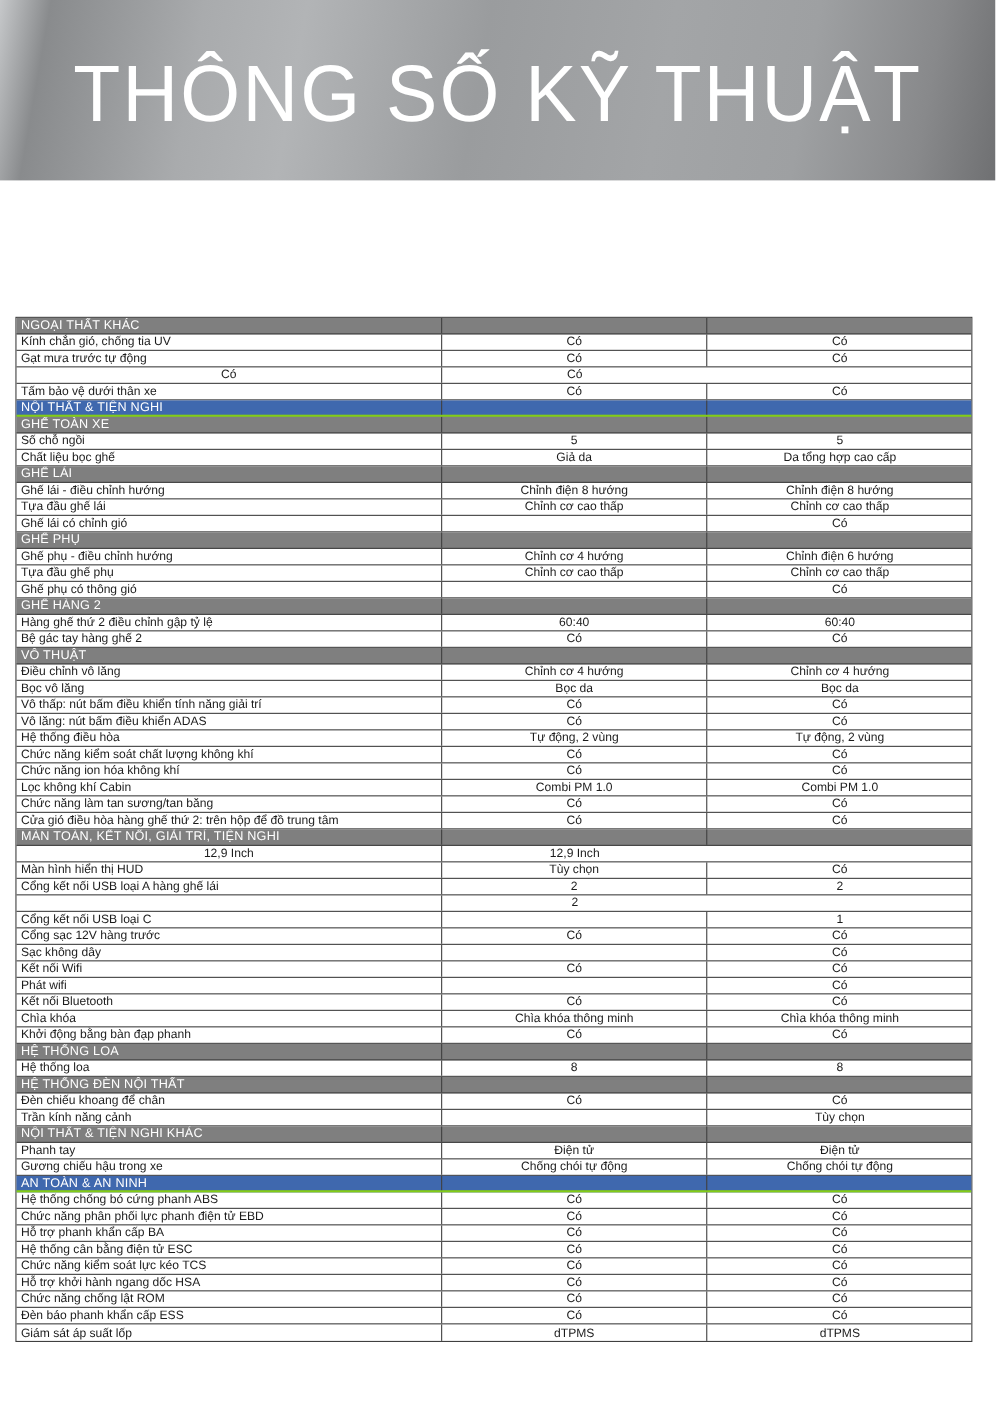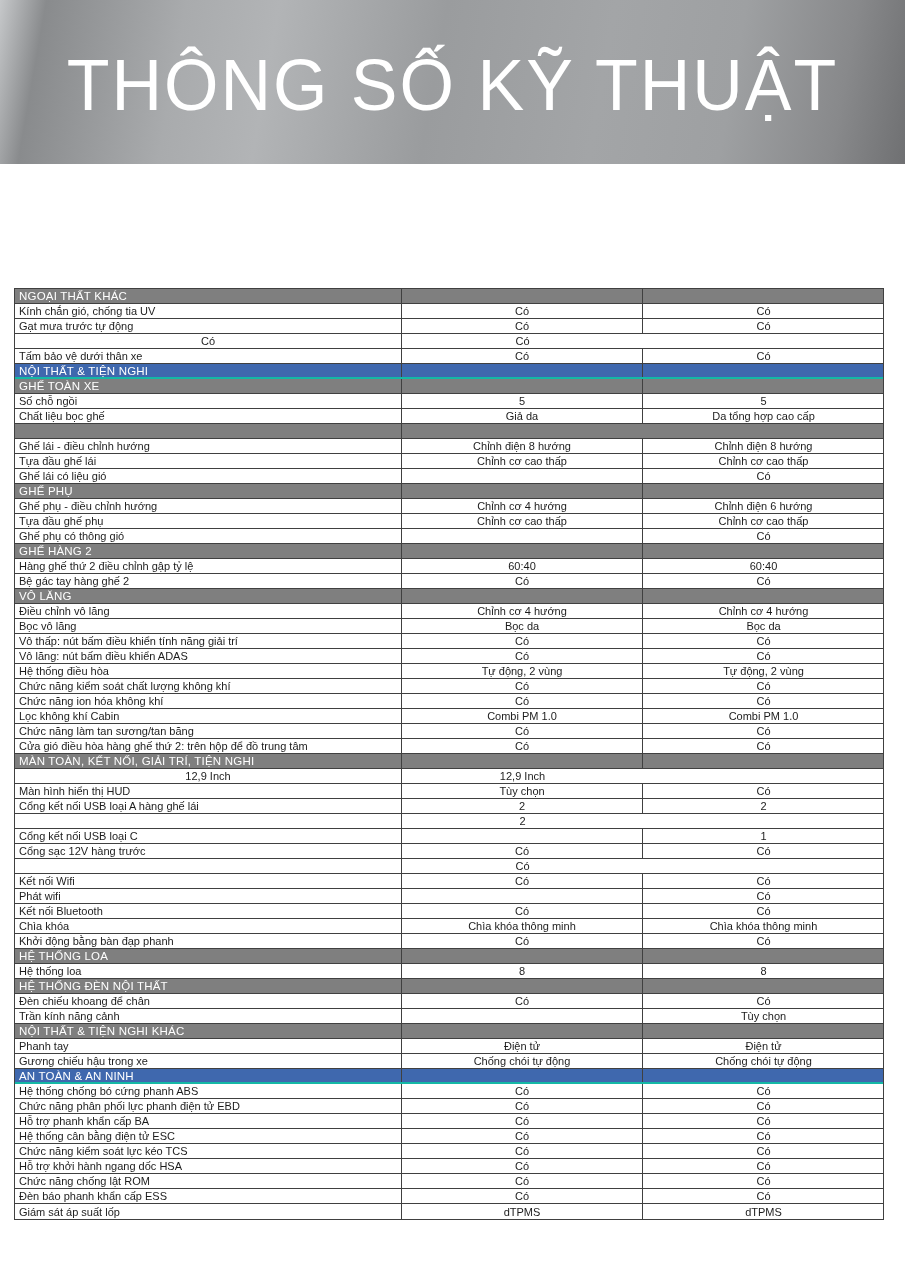--- a/index.html
+++ b/index.html
@@ -33,21 +33,21 @@
   }
   .row:last-child{border-bottom:none;}
   .cell{height:100%;display:flex;align-items:center;overflow:hidden;
     white-space:nowrap;box-sizing:border-box;}
   .cell.label{padding-left:4px;justify-content:flex-start;}
   .cell.val{justify-content:center;}
   .cell.c1,.cell.c2{border-right:1px solid #404040;}
   .row.section{color:#ffffff;letter-spacing:.2px;}
   .row.section .cell.label{font-size:11.5px;}
   .row.section.gray{background:#7f7f7f;}
-  .row.section.blue{background:#3f68ae;border-bottom:2px solid #14b8a6;}
+  .row.section.blue{background:#3f68ae;border-bottom:2px solid #84cc16;}
 </style>
 </head>
 <body>
 
 <div class="banner">
   <div class="banner-title">THÔNG SỐ KỸ THUẬT</div>
 </div>
 
 <div class="spec-table">
     <div class="row section gray">
@@ -88,35 +88,36 @@
       <div class="cell label c1">Số chỗ ngồi</div>
       <div class="cell val c2">5</div>
       <div class="cell val c3">5</div>
     </div>
     <div class="row">
       <div class="cell label c1">Chất liệu bọc ghế</div>
       <div class="cell val c2">Giả da</div>
       <div class="cell val c3">Da tổng hợp cao cấp</div>
     </div>
     <div class="row section gray">
+      <div class="cell label c1">GHẾ LÁI</div>
       <div class="cell val c2"></div>
       <div class="cell val c3"></div>
     </div>
     <div class="row">
       <div class="cell label c1">Ghế lái - điều chỉnh hướng</div>
       <div class="cell val c2">Chỉnh điện 8 hướng</div>
       <div class="cell val c3">Chỉnh điện 8 hướng</div>
     </div>
     <div class="row">
       <div class="cell label c1">Tựa đầu ghế lái</div>
       <div class="cell val c2">Chỉnh cơ cao thấp</div>
       <div class="cell val c3">Chỉnh cơ cao thấp</div>
     </div>
     <div class="row">
-      <div class="cell label c1">Ghế lái có liệu gió</div>
+      <div class="cell label c1">Ghế lái có chỉnh gió</div>
       <div class="cell val c2"></div>
       <div class="cell val c3">Có</div>
     </div>
     <div class="row section gray">
       <div class="cell label c1">GHẾ PHỤ</div>
       <div class="cell val c2"></div>
       <div class="cell val c3"></div>
     </div>
     <div class="row">
       <div class="cell label c1">Ghế phụ - điều chỉnh hướng</div>
@@ -142,21 +143,21 @@
       <div class="cell label c1">Hàng ghế thứ 2 điều chỉnh gập tỷ lệ</div>
       <div class="cell val c2">60:40</div>
       <div class="cell val c3">60:40</div>
     </div>
     <div class="row">
       <div class="cell label c1">Bệ gác tay hàng ghế 2</div>
       <div class="cell val c2">Có</div>
       <div class="cell val c3">Có</div>
     </div>
     <div class="row section gray">
-      <div class="cell label c1">VÔ LĂNG</div>
+      <div class="cell label c1">VÔ THUẬT</div>
       <div class="cell val c2"></div>
       <div class="cell val c3"></div>
     </div>
     <div class="row">
       <div class="cell label c1">Điều chỉnh vô lăng</div>
       <div class="cell val c2">Chỉnh cơ 4 hướng</div>
       <div class="cell val c3">Chỉnh cơ 4 hướng</div>
     </div>
     <div class="row">
       <div class="cell label c1">Bọc vô lăng</div>
@@ -230,20 +231,21 @@
       <div class="cell label c1">Cổng kết nối USB loại C</div>
       <div class="cell val c2"></div>
       <div class="cell val c3">1</div>
     </div>
     <div class="row">
       <div class="cell label c1">Cổng sạc 12V hàng trước</div>
       <div class="cell val c2">Có</div>
       <div class="cell val c3">Có</div>
     </div>
     <div class="row">
+      <div class="cell label c1">Sạc không dây</div>
       <div class="cell val c2"></div>
       <div class="cell val c3">Có</div>
     </div>
     <div class="row">
       <div class="cell label c1">Kết nối Wifi</div>
       <div class="cell val c2">Có</div>
       <div class="cell val c3">Có</div>
     </div>
     <div class="row">
       <div class="cell label c1">Phát wifi</div>

